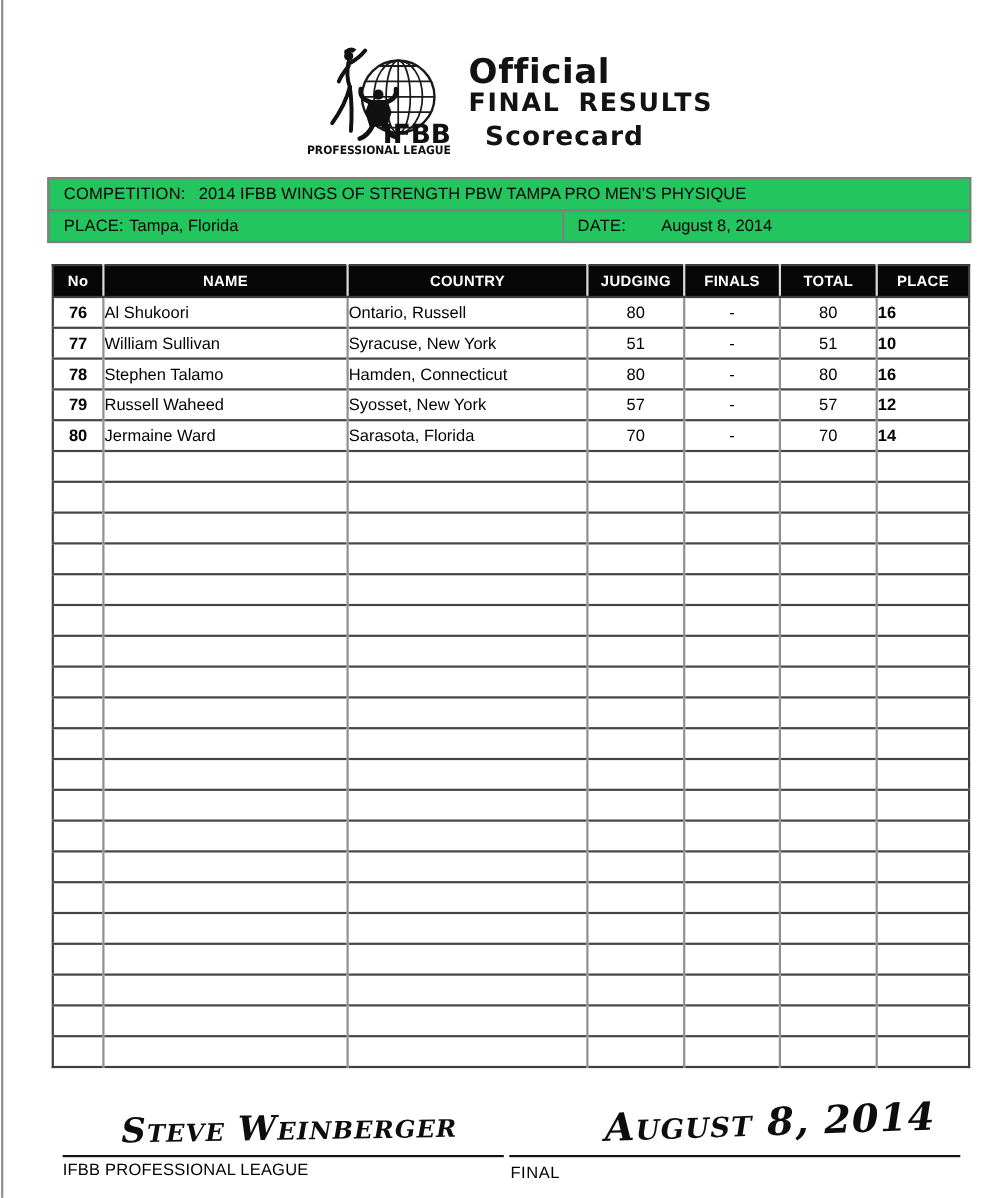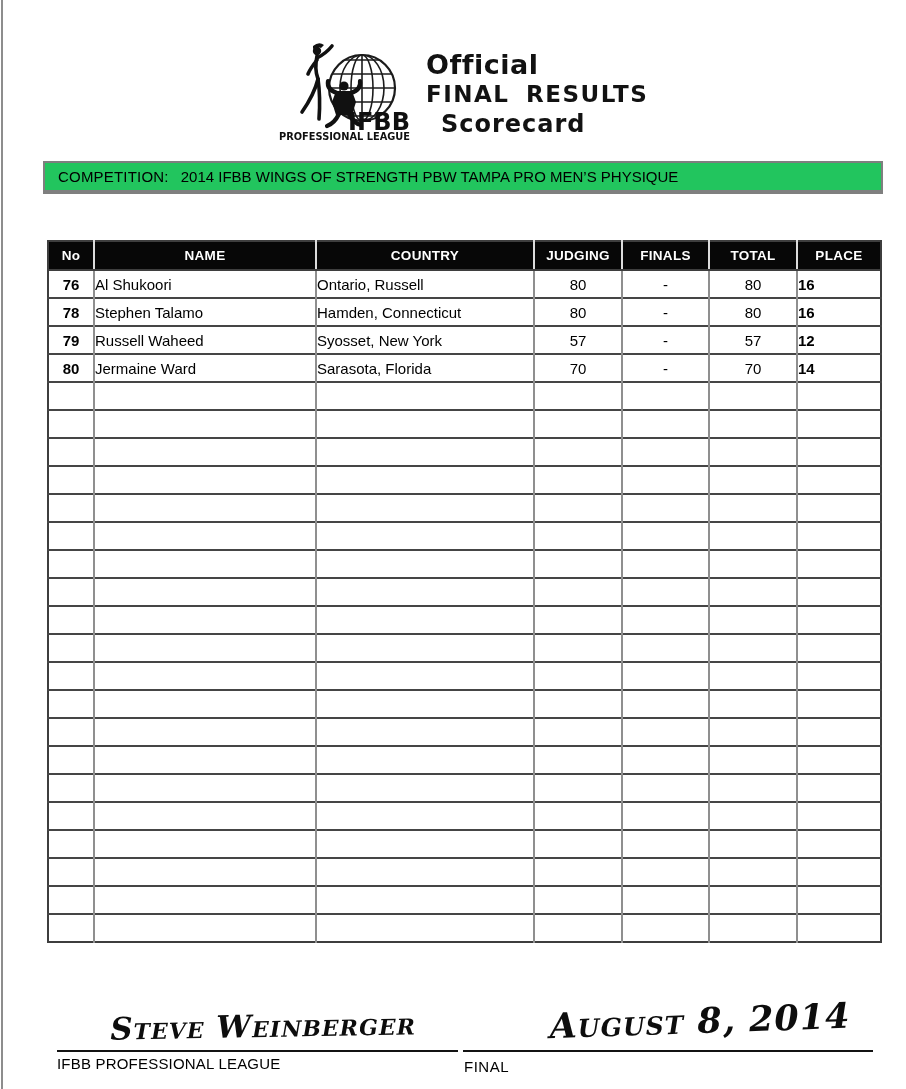--- a/index.html
+++ b/index.html
@@ -14,21 +14,21 @@
     background:#8d8d8d;
   }
 
   
   .header { position:absolute; left:277px; top:40px; display:flex; align-items:flex-start; }
   .logo-wrap { width:135px; height:102px; }
   .title-block {
     margin-left:14px; padding-top:10px;
     font-family:"DejaVu Sans", sans-serif; font-weight:800; color:#121212;
   }
-  .title-line1 { font-size:27px; line-height:30px; letter-spacing:0.5px; }
+  .title-line1 { font-size:31px; line-height:30px; letter-spacing:0.5px; }
   .title-line2 { font-size:23px; line-height:29px; letter-spacing:1.5px; word-spacing:7px; }
   .title-line3 { font-size:24px; line-height:31px; letter-spacing:1px;margin-left:15px; }
 
   
   .comp-box {
     position:absolute; left:43px; top:161px; width:836px;
     border:2px solid #7f7f7f; font-size:15px; background:#22c55e;
   }
   .comp-row1 {
     height:27px; line-height:27px; border-bottom:2px solid #7f7f7f;
@@ -138,20 +138,28 @@
     <div class="title-line1">Official</div>
     <div class="title-line2">FINAL RESULTS</div>
     <div class="title-line3">Scorecard</div>
   </div>
 </div>
 
 <div class="comp-box">
   <div class="comp-row1">
     <span class="lbl">COMPETITION:</span><span class="val">2014 IFBB WINGS OF STRENGTH PBW TAMPA PRO MEN’S PHYSIQUE</span>
   </div>
+  <div class="comp-row2">
+    <div class="comp-place">
+      <span class="lbl">PLACE:</span><span class="val">Tampa, Florida</span>
+    </div>
+    <div class="comp-date">
+      <span class="lbl">DATE:</span><span class="val">August 8, 2014</span>
+    </div>
+  </div>
 </div>
 
 <table class="results">
   <colgroup>
     <col style="width:46px">
       <col style="width:222px">
       <col style="width:218px">
     <col style="width:88px">
       <col style="width:87px">
       <col style="width:88px">
@@ -172,20 +180,29 @@
       <tr>
         <td class="c-no">76</td>
         <td class="c-name">Al Shukoori</td>
         <td class="c-country">Ontario, Russell</td>
         <td class="c-num">80</td>
         <td class="c-num">-</td>
         <td class="c-num">80</td>
         <td class="c-place">16</td>
       </tr>
       <tr>
+        <td class="c-no">77</td>
+        <td class="c-name">William Sullivan</td>
+        <td class="c-country">Syracuse, New York</td>
+        <td class="c-num">51</td>
+        <td class="c-num">-</td>
+        <td class="c-num">51</td>
+        <td class="c-place">10</td>
+      </tr>
+      <tr>
         <td class="c-no">78</td>
         <td class="c-name">Stephen Talamo</td>
         <td class="c-country">Hamden, Connecticut</td>
         <td class="c-num">80</td>
         <td class="c-num">-</td>
         <td class="c-num">80</td>
         <td class="c-place">16</td>
       </tr>
       <tr>
         <td class="c-no">79</td>

